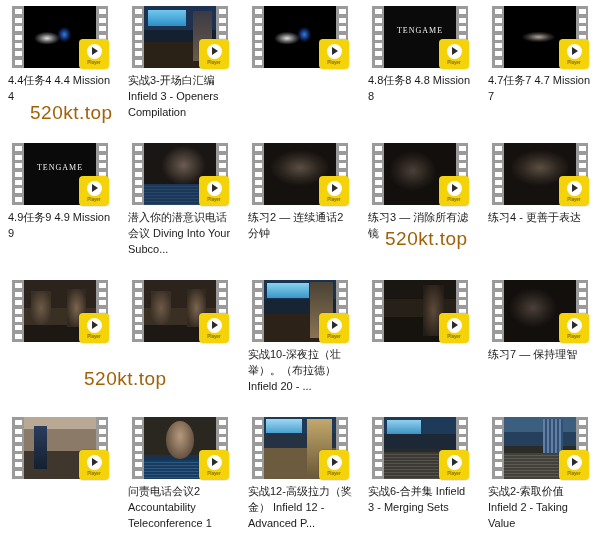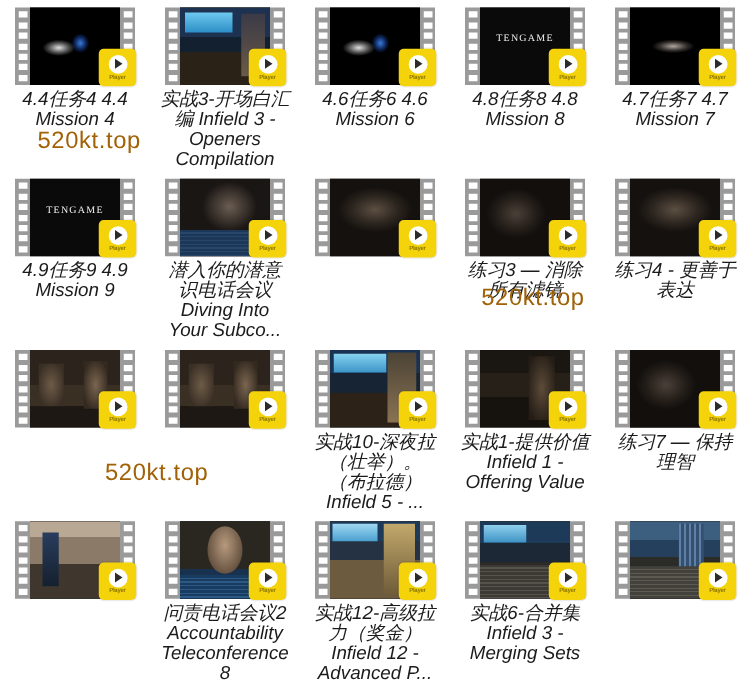--- a/index.html
+++ b/index.html
@@ -308,27 +308,26 @@
     font-weight: bold;
     line-height: 7px;
     letter-spacing: -0.2px;
     transform: scale(.95);
   }
 
   
   .caption {
     margin-top: 4px;
     width: 104px;
-    text-align: center;
-    font-size: 15px;
+    text-align: left;
+    font-size: 11px;
     line-height: 16px;
     color: #1b1b1b;
     word-break: break-word;
     font-family: "Liberation Sans", "DejaVu Sans", sans-serif;
-    font-style: italic;
   }
 
   
   .watermark {
     position: absolute;
     color: #a16207;
     font-size: 19px;
     letter-spacing: .5px;
     font-family: Liberation Sans, sans-serif;
     pointer-events: none;
@@ -433,21 +432,20 @@
             <i></i>
           </div>
         </div>
         <div class="badge">
           <div class="disc">
             <div class="tri"></div>
           </div>
           <div class="plabel">Player</div>
         </div>
       </div>
-      <div class="caption">4.6任务6 4.6 Mission 6</div>
     </div>
     <div class="cell">
       <div class="thumb-wrap">
         <div class="filmstrip">
           <div class="perf">
             <i></i>
             <i></i>
             <i></i>
             <i></i>
             <i></i>
@@ -603,20 +601,21 @@
             <i></i>
           </div>
         </div>
         <div class="badge">
           <div class="disc">
             <div class="tri"></div>
           </div>
           <div class="plabel">Player</div>
         </div>
       </div>
+      <div class="caption">练习2 — 连续通话2分钟</div>
     </div>
     <div class="cell">
       <div class="thumb-wrap">
         <div class="filmstrip">
           <div class="perf">
             <i></i>
             <i></i>
             <i></i>
             <i></i>
             <i></i>
@@ -770,21 +769,21 @@
             <i></i>
           </div>
         </div>
         <div class="badge">
           <div class="disc">
             <div class="tri"></div>
           </div>
           <div class="plabel">Player</div>
         </div>
       </div>
-      <div class="caption">实战10-深夜拉（壮举）。（布拉德） Infield 5 - ...</div>
+      <div class="caption">实战10-深夜拉（壮举）。（布拉德） Infield 20 - ...</div>
     </div>
     <div class="cell">
       <div class="thumb-wrap">
         <div class="filmstrip">
           <div class="perf">
             <i></i>
             <i></i>
             <i></i>
             <i></i>
             <i></i>
@@ -804,21 +803,20 @@
             <i></i>
           </div>
         </div>
         <div class="badge">
           <div class="disc">
             <div class="tri"></div>
           </div>
           <div class="plabel">Player</div>
         </div>
       </div>
-      <div class="caption">实战1-提供价值 Infield 1 - Offering Value</div>
     </div>
     <div class="cell">
       <div class="thumb-wrap">
         <div class="filmstrip">
           <div class="perf">
             <i></i>
             <i></i>
             <i></i>
             <i></i>
             <i></i>
@@ -905,21 +903,21 @@
             <i></i>
           </div>
         </div>
         <div class="badge">
           <div class="disc">
             <div class="tri"></div>
           </div>
           <div class="plabel">Player</div>
         </div>
       </div>
-      <div class="caption">问责电话会议2 Accountability Teleconference 8</div>
+      <div class="caption">问责电话会议2 Accountability Teleconference 1</div>
     </div>
     <div class="cell">
       <div class="thumb-wrap">
         <div class="filmstrip">
           <div class="perf">
             <i></i>
             <i></i>
             <i></i>
             <i></i>
             <i></i>
@@ -1007,17 +1005,18 @@
             <i></i>
           </div>
         </div>
         <div class="badge">
           <div class="disc">
             <div class="tri"></div>
           </div>
           <div class="plabel">Player</div>
         </div>
       </div>
+      <div class="caption">实战2-索取价值 Infield 2 - Taking Value</div>
     </div>
     <div class="watermark" style="left: 30px; top: 102px;">520kt.top</div>
     <div class="watermark" style="left: 385px; top: 228px;">520kt.top</div>
     <div class="watermark" style="left: 84px; top: 368px;">520kt.top</div>
   </div>
 
 </body></html>

